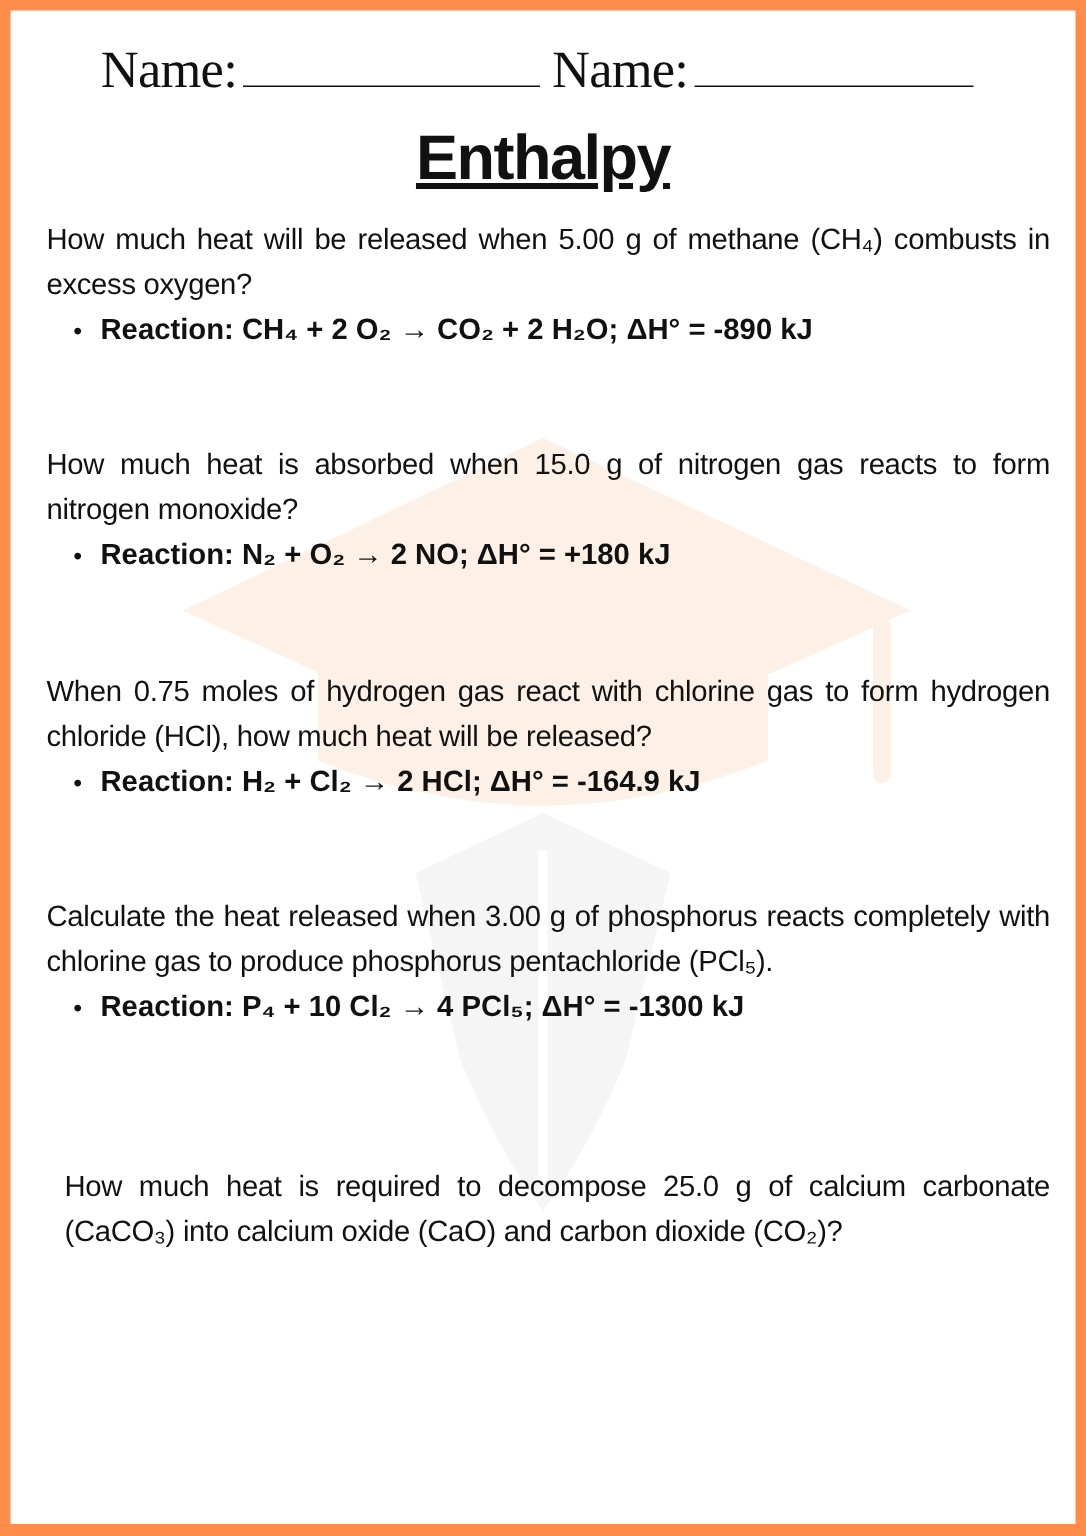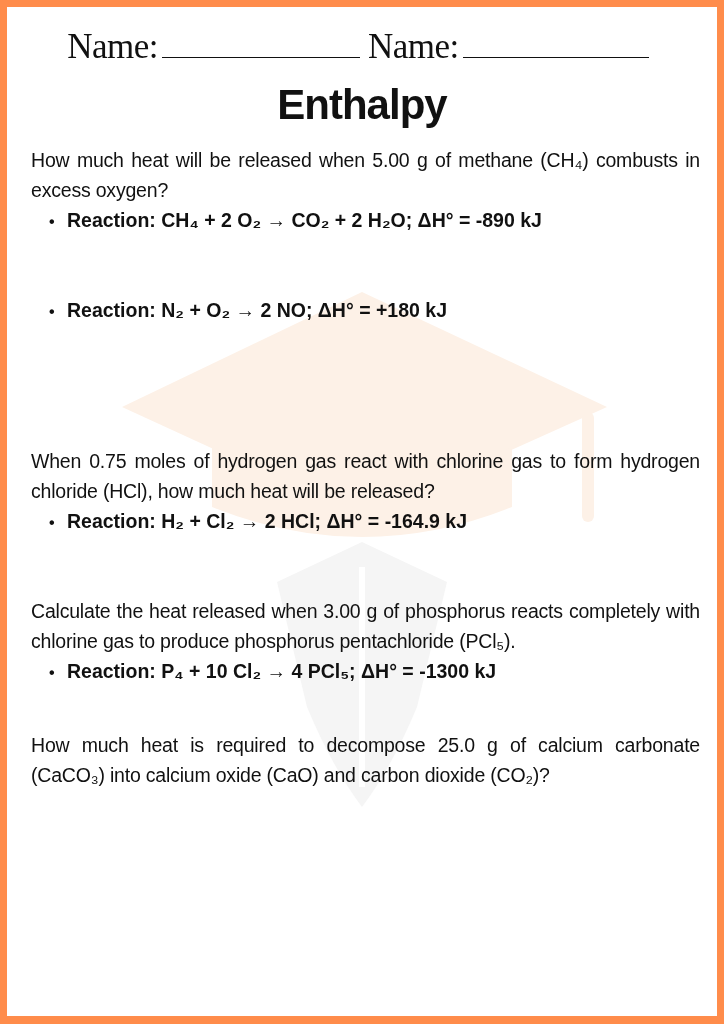--- a/index.html
+++ b/index.html
@@ -25,21 +25,21 @@
     }
     .blank-line {
       display: inline-block; border-bottom: 1.5px solid #111;
       height: 1px; margin: 0 8px 0 4px; vertical-align: baseline;
     }
     .blank-name { width: 198px; }
     .blank-date { width: 186px; }
     .title {
       position: absolute; top: 74px; left: 0; right: 0; text-align: center;
       font-family: "Liberation Sans", sans-serif; font-weight: bold;
-      font-size: 42px; letter-spacing: -1px; color: #111;
+      font-size: 42px; letter-spacing: -1px; color: #111; text-decoration: underline;
     }
     .question {
       position: absolute; left: 24px; right: 17px;
     }
     .q-text {
       font-family: "Liberation Sans", sans-serif; font-weight: normal;
       font-size: 19.5px; line-height: 30px; text-align: justify;
       letter-spacing: -0.2px; margin: 0;
     }
     .reaction {
@@ -76,36 +76,37 @@
   <div class="title">Enthalpy</div>
 
   <div class="question" style="top:138px;">
     <p class="q-text">How much heat will be released when 5.00 g of methane (CH₄) combusts in excess oxygen?</p>
     <p class="reaction">
       <span class="bullet">•</span><span>Reaction:</span> <span>CH₄ + 2 O₂ → CO₂ + 2 H₂O; ΔH° = -890 kJ</span>
     </p>
   </div>
 
   <div class="question" style="top:288px;">
+    <p class="q-text">How much heat is absorbed when 15.0 g of nitrogen gas reacts to form nitrogen monoxide?</p>
     <p class="reaction">
       <span class="bullet">•</span><span>Reaction:</span> <span>N₂ + O₂ → 2 NO; ΔH° = +180 kJ</span>
     </p>
   </div>
 
   <div class="question" style="top:439px;">
     <p class="q-text">When 0.75 moles of hydrogen gas react with chlorine gas to form hydrogen chloride (HCl), how much heat will be released?</p>
     <p class="reaction">
       <span class="bullet">•</span><span>Reaction:</span> <span>H₂ + Cl₂ → 2 HCl; ΔH° = -164.9 kJ</span>
     </p>
   </div>
 
   <div class="question" style="top:589px;">
     <p class="q-text">Calculate the heat released when 3.00 g of phosphorus reacts completely with chlorine gas to produce phosphorus pentachloride (PCl₅).</p>
     <p class="reaction">
       <span class="bullet">•</span><span>Reaction:</span> <span>P₄ + 10 Cl₂ → 4 PCl₅; ΔH° = -1300 kJ</span>
     </p>
   </div>
 
-  <div class="question" style="top:723px;">
+  <div class="question" style="top:769px;margin-left:12px;">
     <p class="q-text">How much heat is required to decompose 25.0 g of calcium carbonate (CaCO₃) into calcium oxide (CaO) and carbon dioxide (CO₂)?</p>
   </div>
 
 </div>
 
 </body></html>

